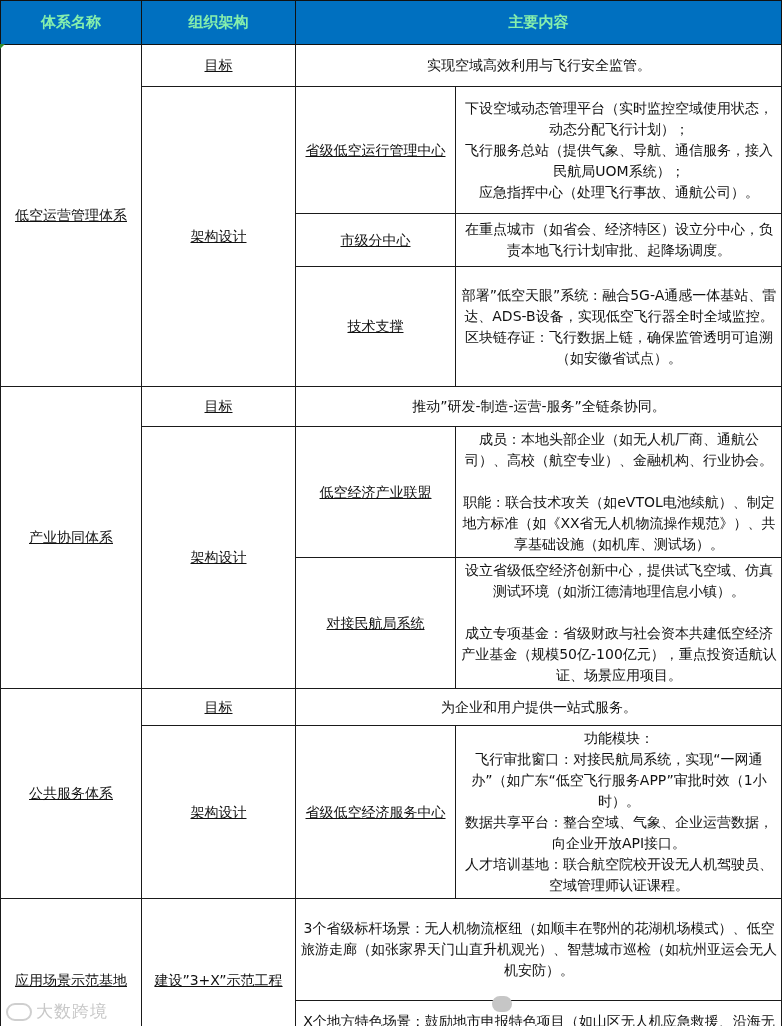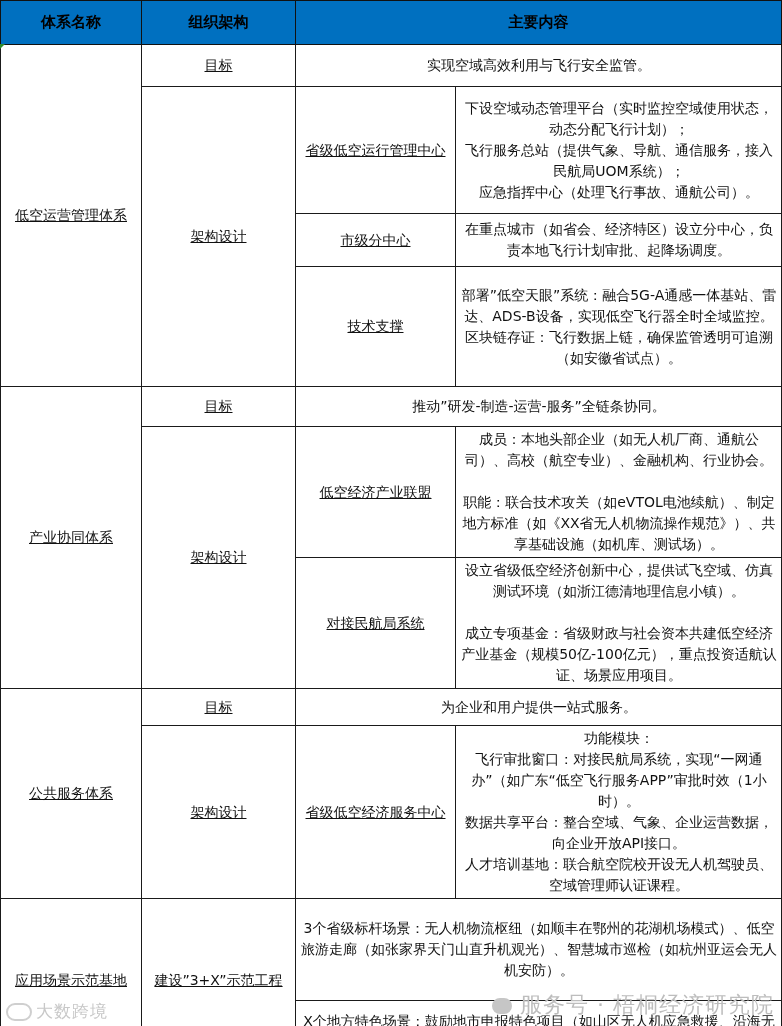--- a/index.html
+++ b/index.html
@@ -1,20 +1,20 @@
 <!DOCTYPE html>
 <html><head>
   <meta charset="utf-8">
   <style>
     html, body { margin: 0; padding: 0; background: #ffffff; }
     body { width: 782px; height: 1026px; overflow: hidden; position: relative;
            font-family: "DejaVu Sans", "Liberation Sans", sans-serif; color: #111; }
     table.sys { border-collapse: collapse; table-layout: fixed; width: 781px; position: absolute; left: 0; top: 0; }
     table.sys td, table.sys th { border: 1px solid #1a1a1a; padding: 0; font-size: 14px; line-height: 21px; }
-    table.sys th { background: #0070C0; color: #000000; font-weight: bold; height: 43px; text-align: center; font-size: 15px; border-color: #111; }
+    table.sys th { background: #0070C0; color: #86efac; font-weight: bold; height: 43px; text-align: center; font-size: 15px; border-color: #111; }
     .c { text-align: center; vertical-align: middle; text-decoration: underline; }
     .l { text-align: center; vertical-align: middle; padding: 2px 2px 2px 3px !important; }
     .lines div { white-space: normal; }
     .gap { height: 21px; }
     .wm-left { position: absolute; left: 6px; top: 1000px; color: #c8c8c8; font-size: 17px; font-weight: normal; letter-spacing: 1px; }
     .wm-left .logo { display: inline-block; width: 26px; height: 18px; border: 2px solid #cfcfcf; border-radius: 9px; vertical-align: middle; margin-right: 4px; box-sizing: border-box; }
     .wm-right { position: absolute; left: 492px; top: 990px; color: #bdbdbd; font-size: 22px; letter-spacing: 1px; }
     .wm-right .wx { display: inline-block; width: 20px; height: 16px; background: #c6c6c6; border-radius: 10px; vertical-align: middle; margin-right: 8px; }
     .corner-mark { position: absolute; left: 0; top: 44px; width: 0; height: 0; border-top: 5px solid #2e8b2e; border-right: 5px solid transparent; }
   </style>
@@ -114,14 +114,14 @@
     </tr>
   </tbody>
 </table>
 
 <div class="corner-mark"></div>
 
 <div class="wm-left">
   <span class="logo"></span><span>大数跨境</span>
 </div>
 <div class="wm-right">
-  <span class="wx"></span><span>服务号 · 梧桐经济研究院</span>
+  <span class="wx"></span>
 </div>
 
 </body></html>

